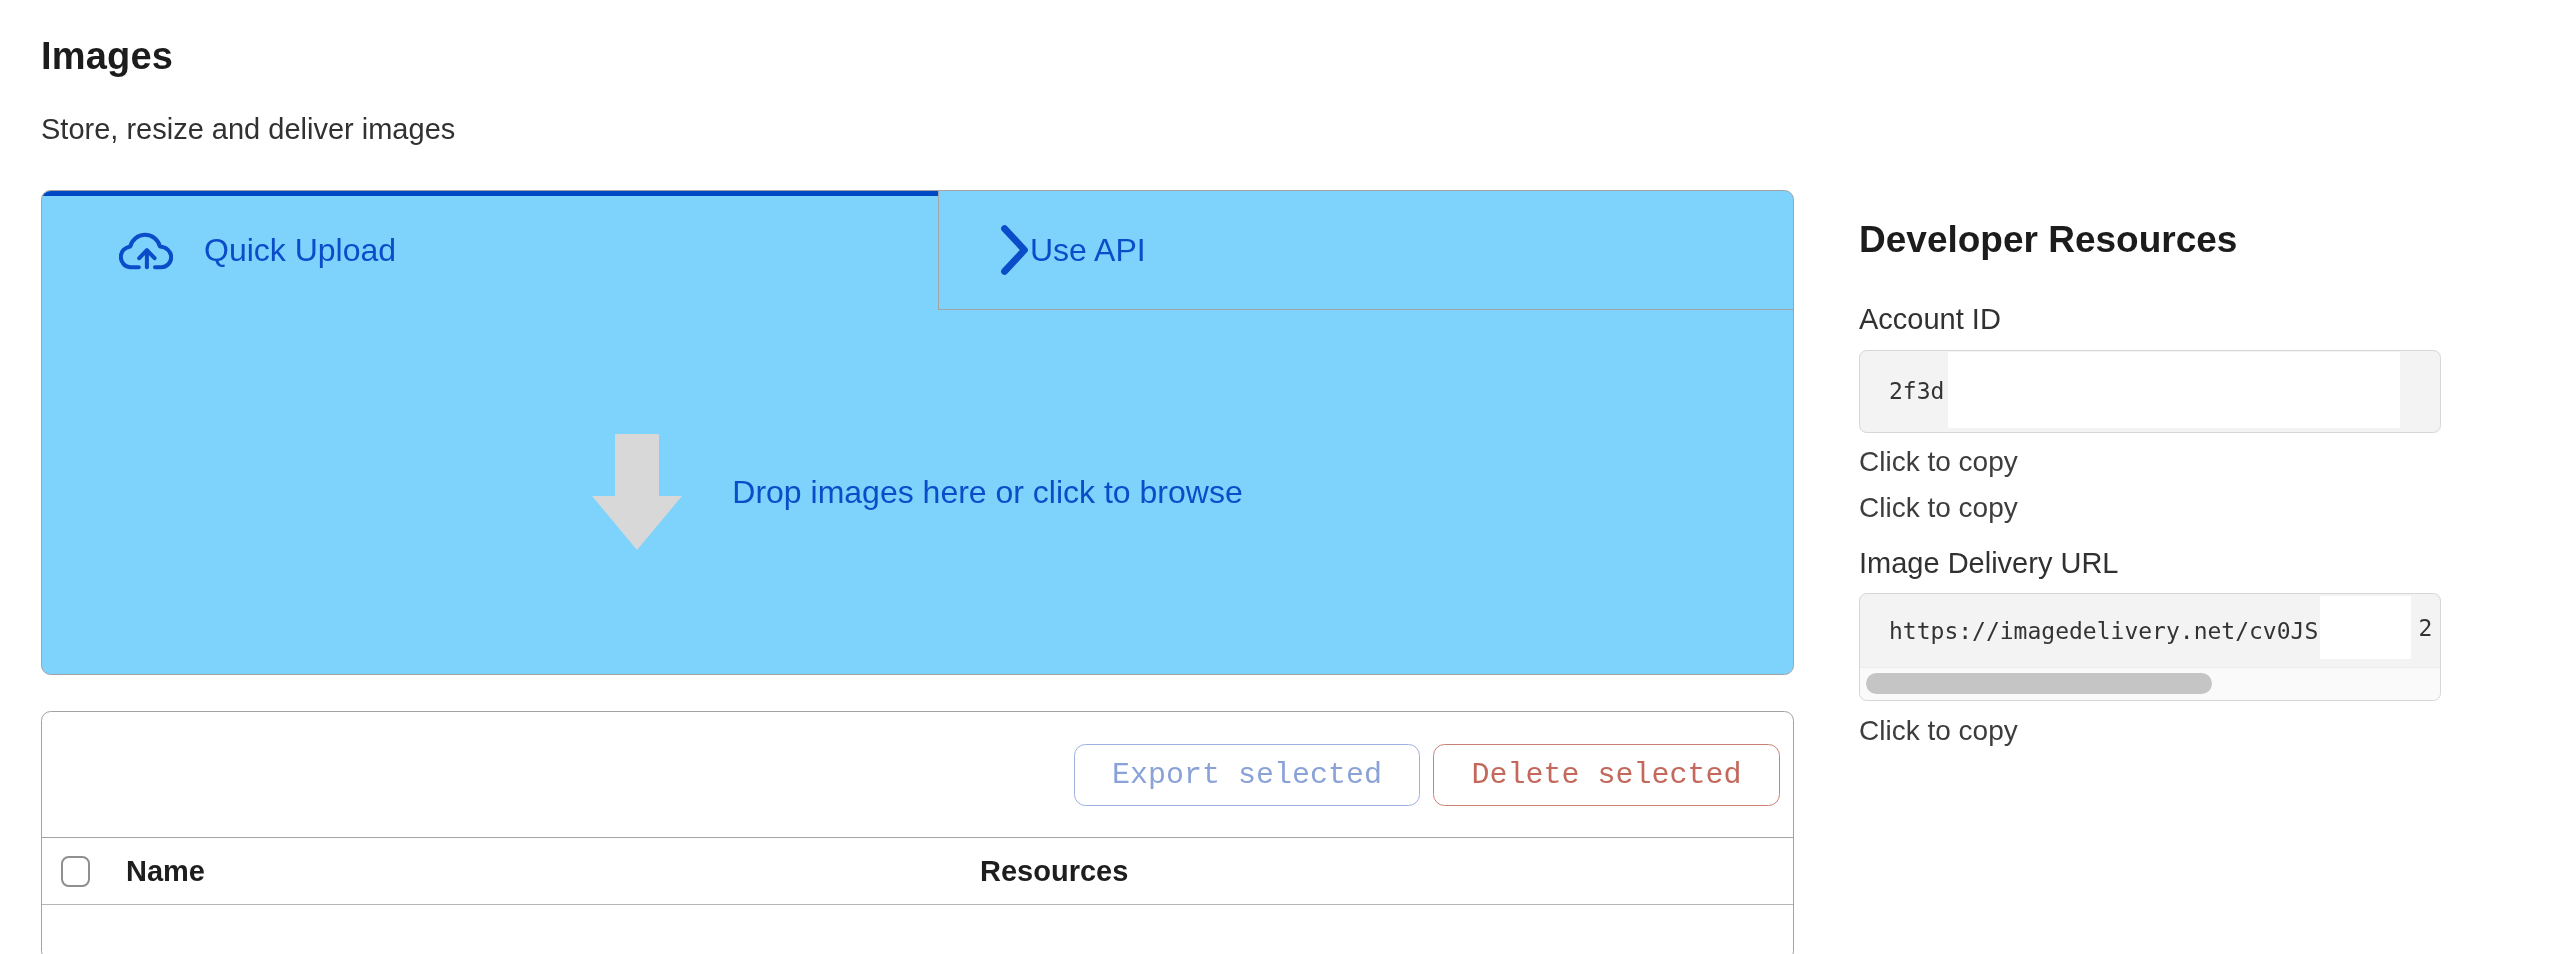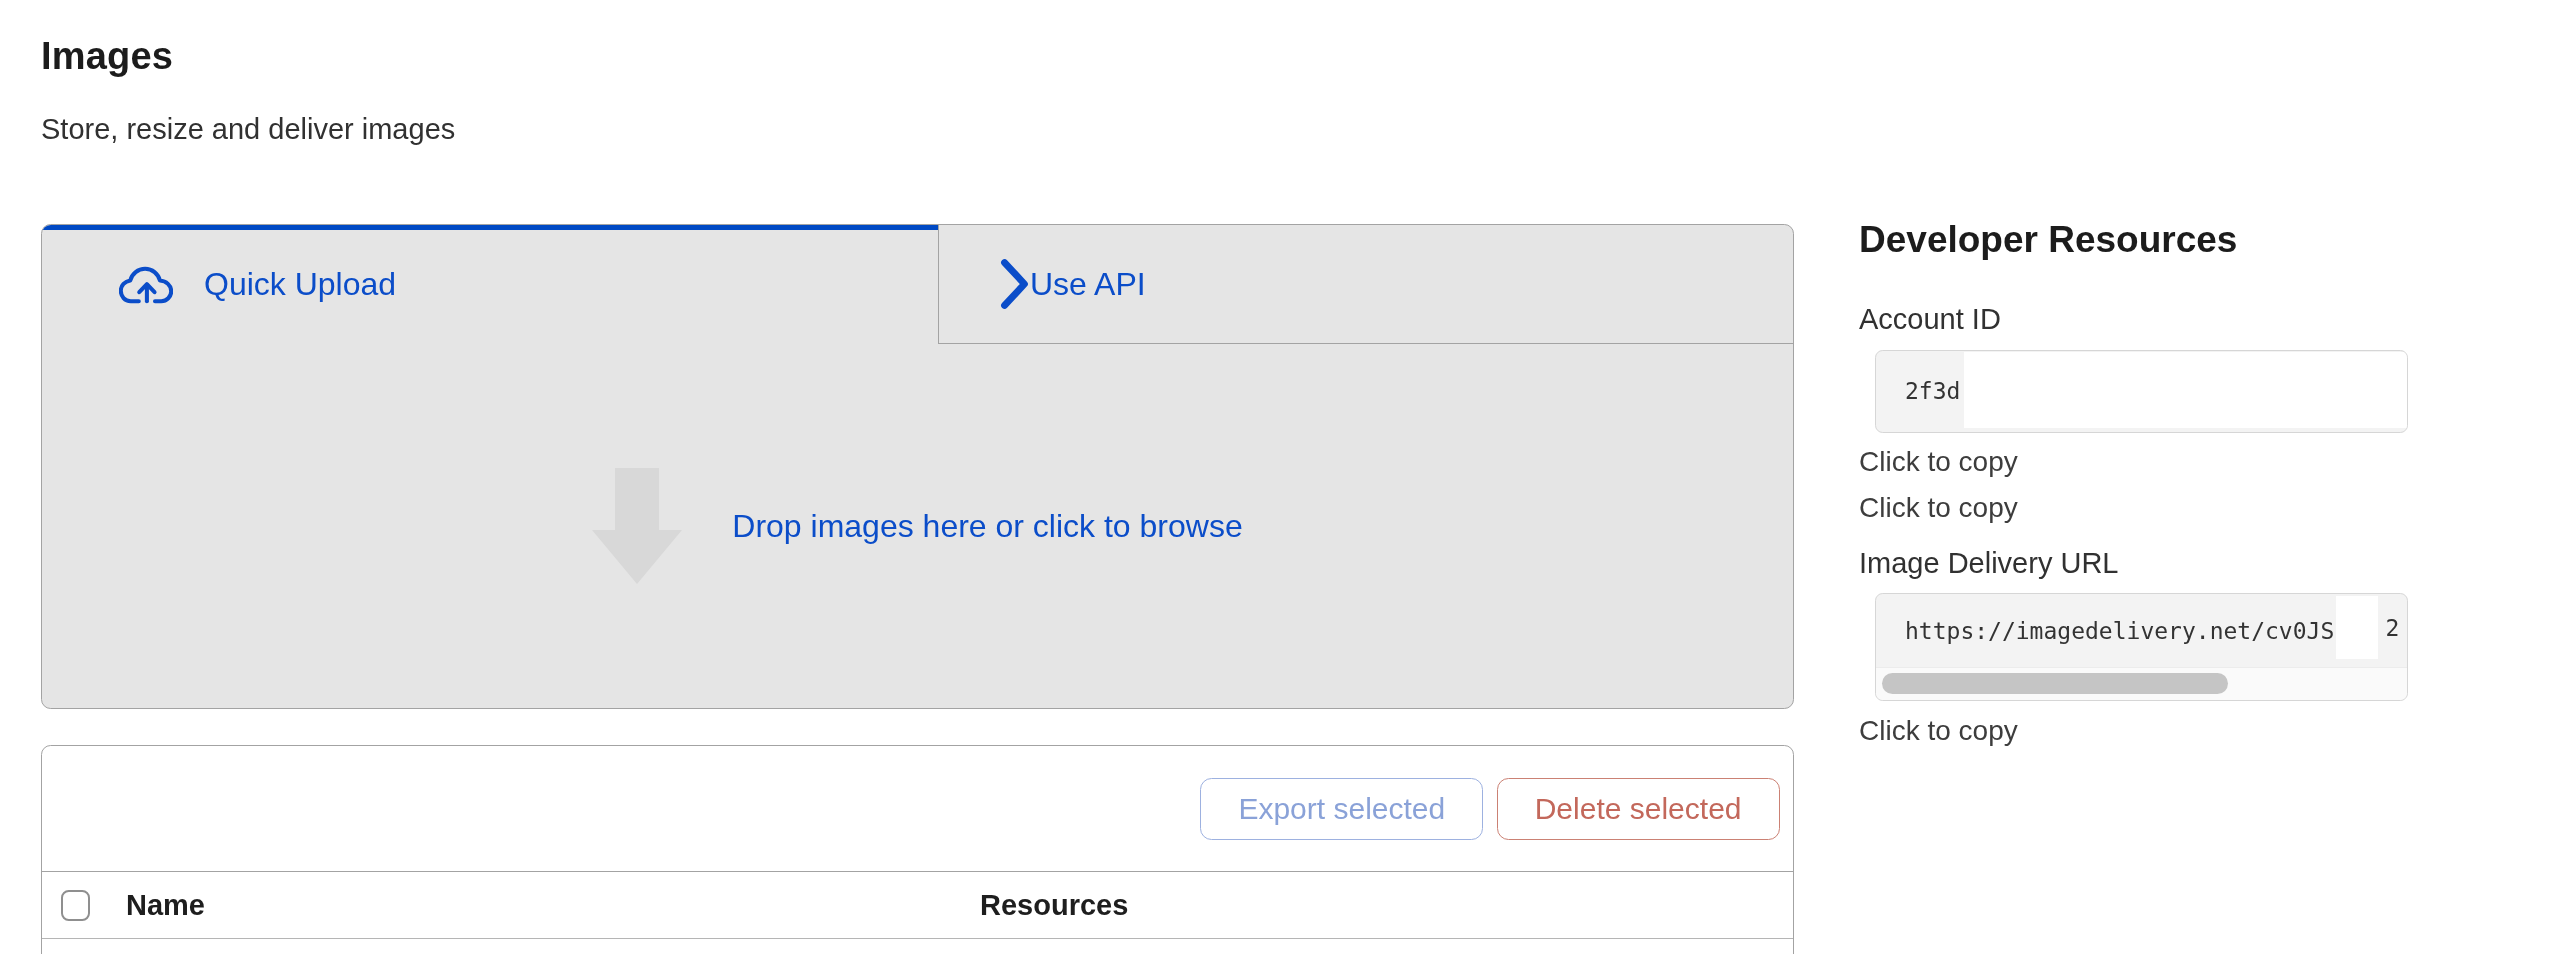--- a/index.html
+++ b/index.html
@@ -5,22 +5,22 @@
   * { margin:0; padding:0; box-sizing:border-box; }
   html,body { width:2576px; height:954px; background:#ffffff; overflow:hidden;
               font-family:"Liberation Sans", sans-serif; color:#1e1e1e; }
 
   .main-col { position:absolute; left:41px; top:35px; width:1753px; }
 
   .page-title { font-size:38px; font-weight:600; color:#1c1c1c; letter-spacing:0.2px; }
   .page-subtitle { margin-top:35px; font-size:29px; font-weight:400; color:#313131; }
 
   
-  .upload-panel { position:relative; margin-top:78px; width:1753px; height:485px;
-                  border:1.9px solid #a3a3a3; border-radius:9.6px; background:#e5e5e5; overflow:hidden; }
+  .upload-panel { position:relative; margin-top:44px; width:1753px; height:485px;
+                  border:1.9px solid #a3a3a3; border-radius:9.6px; background:#7dd3fc; overflow:hidden; }
   .tab-accent { position:absolute; top:-1.9px; left:-1.9px; width:898px; height:6.7px;
                 background:#0049c4; border-top-left-radius:9.6px; z-index:3; }
   .tabs { display:flex; height:119px; }
   .tab { display:flex; align-items:center; cursor:pointer; }
   .tab-active { width:897px; padding-left:77px; gap:31px; border-right:1.9px solid #a3a3a3; }
   .tab-inactive { flex:1; padding-left:60px; border-bottom:1.9px solid #a3a3a3; }
   .tab-label { font-size:32px; color:#0b4dc9; }
 
   .dropzone { height:364px; display:flex; align-items:center; justify-content:center; gap:50px; cursor:pointer; }
   .drop-arrow { width:90px; }
@@ -29,38 +29,38 @@
                       border-left:45px solid transparent; border-right:45px solid transparent;
                       border-top:54px solid #d8d8d8; }
   .drop-label { font-size:32px; color:#0b4dc9; }
 
   
   .list-panel { margin-top:36px; width:1753px; height:250px;
                 border:1.9px solid #a3a3a3; border-radius:9.6px; background:#fff; }
   .actions-row { height:126px; display:flex; align-items:center; justify-content:flex-end;
                  gap:13.5px; padding-right:13.5px; border-bottom:1.9px solid #a3a3a3; }
   .btn { height:62px; padding:0 37px; border-radius:11.5px; background:#fff;
-         font-size:30px; font-family:Liberation Sans, sans-serif; cursor:pointer; }
+         font-size:30px; font-family:Liberation Mono, monospace; cursor:pointer; }
   .btn-export { color:#8aa2d8; border:1.9px solid #9db1e0; }
   .btn-delete { color:#c3685b; border:1.9px solid #cb8174; }
 
   .table-header { height:67px; display:grid; grid-template-columns:65px 854px 287px auto;
                   align-items:center; padding-left:19px; border-bottom:1.9px solid #b5b5b5; }
   .th { font-size:29px; font-weight:600; color:#1e1e1e; }
   .checkbox { width:29px; height:31px; border:2.9px solid #8f8f8f; border-radius:7.7px;
               background:#fff; cursor:pointer; }
 
   
   .dev-res { position:absolute; left:1859px; top:219px; width:623px; }
   .dev-title { font-size:37px; font-weight:700; color:#1c1c1c; }
   .field-label { margin-top:42px; font-size:29px; color:#313131; }
   .field-label + .field-label, .copy-hint + .field-label { margin-top:23px; }
-  .copy-box { position:relative; margin-top:13.5px; width:533px; height:83px;
+  .copy-box { position:relative; margin-top:13.5px; width:582px; height:83px;
               background:#f3f3f3; border:1.9px solid #d6d6d6; border-radius:7.7px;
-              display:flex; align-items:center; padding-left:29px; cursor:pointer; overflow:hidden;margin-left:16px; }
+              display:flex; align-items:center; padding-left:29px; cursor:pointer; overflow:hidden; }
   .mono { font-family:"DejaVu Sans Mono","Liberation Mono", monospace; font-size:23px; color:#333; white-space:nowrap; }
   .redact { position:absolute; top:1.9px; bottom:3.8px; background:#ffffff; z-index:2; }
   .redact-wide { left:88px; width:452px; }
   .copy-hint { margin-top:13.5px; font-size:28px; color:#3d3d3d; }
 
   .copy-box-url { height:108px; padding:0; flex-direction:column; align-items:stretch; display:flex; }
   .url-text-row { position:relative; height:73px; display:flex; align-items:center; padding-left:29px; }
   .redact-url { position:absolute; top:1.9px; height:63px; left:460px; right:29px; background:#fff; z-index:2; }
   .url-tail { position:absolute; right:7.7px; top:21px; z-index:1; }
   .scroll-strip { position:relative; height:33px; background:#fafafa; border-top:1px solid #ececec;

